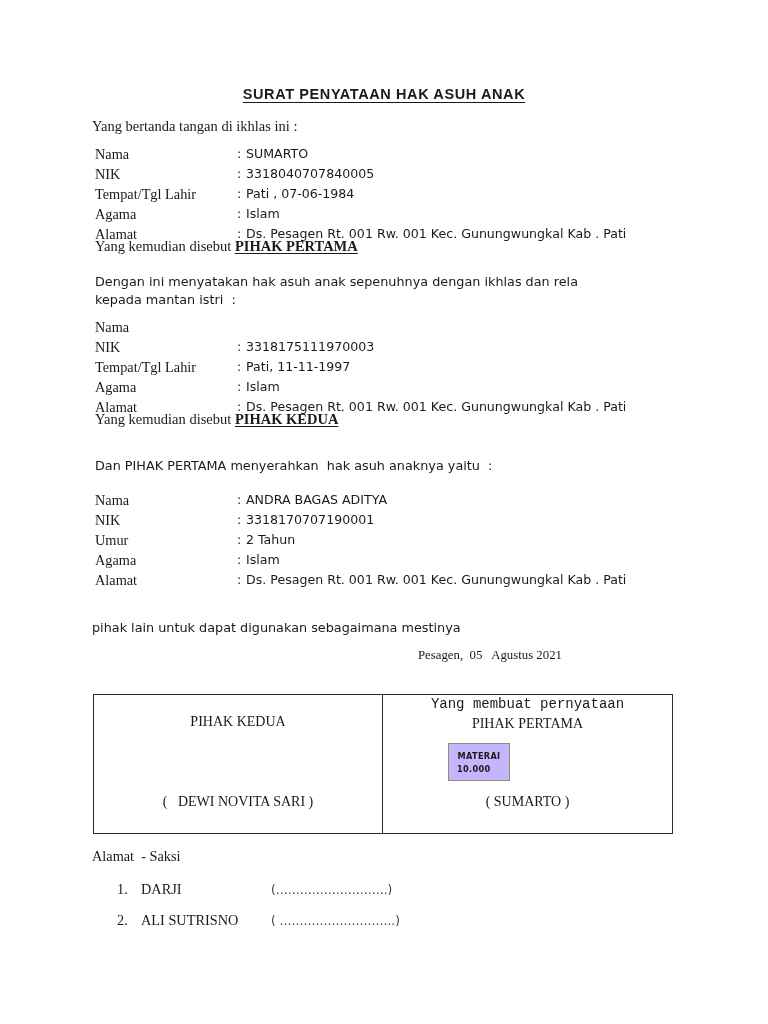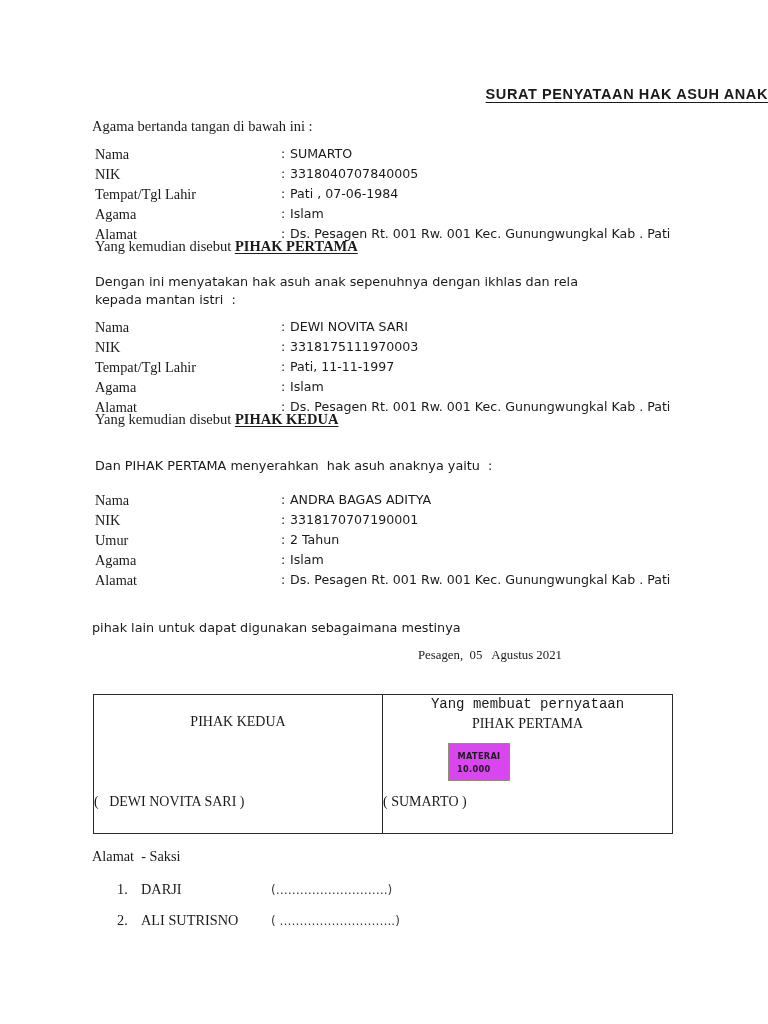--- a/index.html
+++ b/index.html
@@ -24,21 +24,21 @@
     height: 1024px;
     background: #fff;
   }
 
   
   .doc-title {
     position: absolute;
     left: 0;
     top: 86px;
     width: 768px;
-    text-align: right;
+    text-align: center;
     font-family: "Liberation Sans", "DejaVu Sans", sans-serif;
     font-weight: bold;
     font-size: 14.5px;
     letter-spacing: 0.6px;
     text-decoration: underline;
     text-underline-offset: 3px;
   }
 
   
   .para {
@@ -62,21 +62,20 @@
   
   .idblock {
     position: absolute;
     font-size: 14.3px;
     line-height: 20px;
   }
   .idrow {
     display: flex;
     line-height: 20px;
     height: 20px;
-    gap: 44px;
   }
   .idlabel {
     width: 142px;
     flex: 0 0 142px;
   }
   .idvalue {
     flex: 1 1 auto;
     white-space: pre;
   }
   .idvalue .colon {
@@ -130,34 +129,35 @@
     font-size: 14px;
     line-height: 18px;
   }
   .sigheading.single { top: 18px; }
   .sigheading.top    { top: 0; font-family: Liberation Mono, monospace; }
   .sigheading.second { top: 20px; }
   .signame {
     position: absolute;
     left: 0;
     width: 100%;
+    text-align: center;
     font-size: 14px;
     white-space: pre;
   }
   .signame.left-name  { top: 99px; }
   .signame.right-name { top: 99px; }
 
   
   .materai {
     position: absolute;
     left: 65px;
     top: 48px;
     width: 62px;
     height: 38px;
-    background: #d946ef;
+    background: #c4b5fd;
     border: 1.2px solid #8d9070;
     box-sizing: border-box;
     font-family: "DejaVu Sans", "Liberation Sans", sans-serif;
     font-weight: bold;
     font-size: 8.2px;
     color: #1a1a1a;
   }
   .materai .m1 {
     position: absolute;
     left: 0; right: 0;
@@ -201,21 +201,21 @@
     color: #3a3a3a;
   }
 </style>
 </head>
 <body>
 
 <div class="page">
 
   <div class="doc-title">SURAT PENYATAAN HAK ASUH ANAK</div>
 
-  <div class="para" style="left:92px; top:117px;">Agama bertanda tangan di bawah ini :</div>
+  <div class="para" style="left:92px; top:117px;">Yang bertanda tangan di ikhlas ini :</div>
 
   <div class="idblock" style="left:95px; top:144px; width:590px;">
     <div class="idrow">
       <span class="idlabel">Nama</span>
       <span class="idvalue v-sans"><span class="colon">:</span><span>SUMARTO</span></span>
     </div>
     <div class="idrow">
       <span class="idlabel">NIK</span>
       <span class="idvalue v-sans"><span class="colon">:</span><span>3318040707840005</span></span>
     </div>
@@ -234,21 +234,20 @@
   </div>
 
   <div class="para" style="left:95px; top:237px;"><span>Yang kemudian disebut </span><span class="bold-underline">PIHAK PERTAMA</span></div>
 
   <div class="para para-sans" style="left:95px; top:272px;">Dengan ini menyatakan hak asuh anak sepenuhnya dengan ikhlas dan rela</div>
   <div class="para para-sans" style="left:95px; top:290px;">kepada mantan istri  :</div>
 
   <div class="idblock" style="left:95px; top:317px; width:590px;">
     <div class="idrow">
       <span class="idlabel">Nama</span>
-      <span class="idvalue v-sans"><span class="colon">:</span><span>DEWI NOVITA SARI</span></span>
     </div>
     <div class="idrow">
       <span class="idlabel">NIK</span>
       <span class="idvalue v-sans"><span class="colon">:</span><span>3318175111970003</span></span>
     </div>
     <div class="idrow">
       <span class="idlabel">Tempat/Tgl Lahir</span>
       <span class="idvalue v-sans"><span class="colon">:</span><span>Pati, 11-11-1997</span></span>
     </div>
     <div class="idrow">

